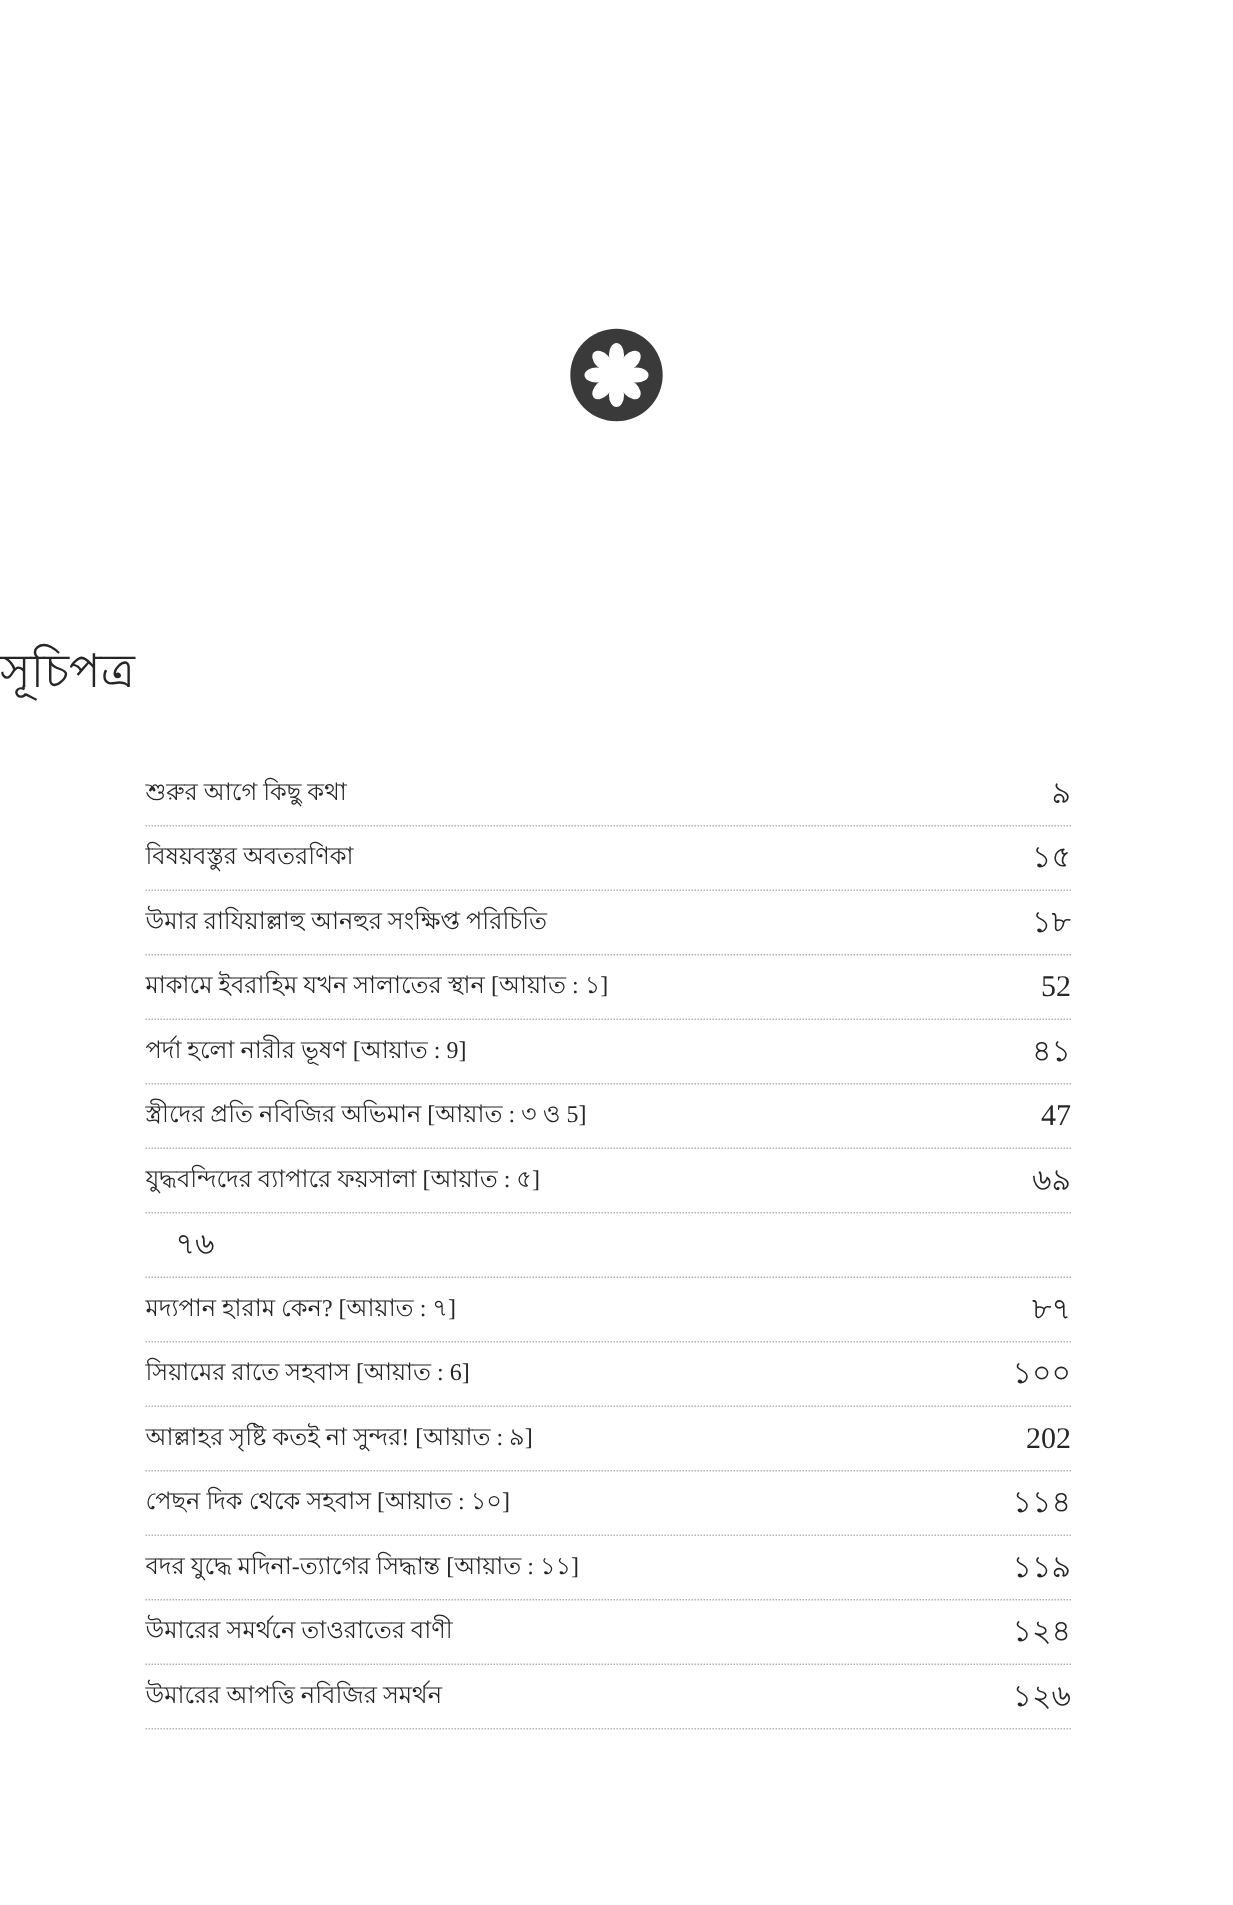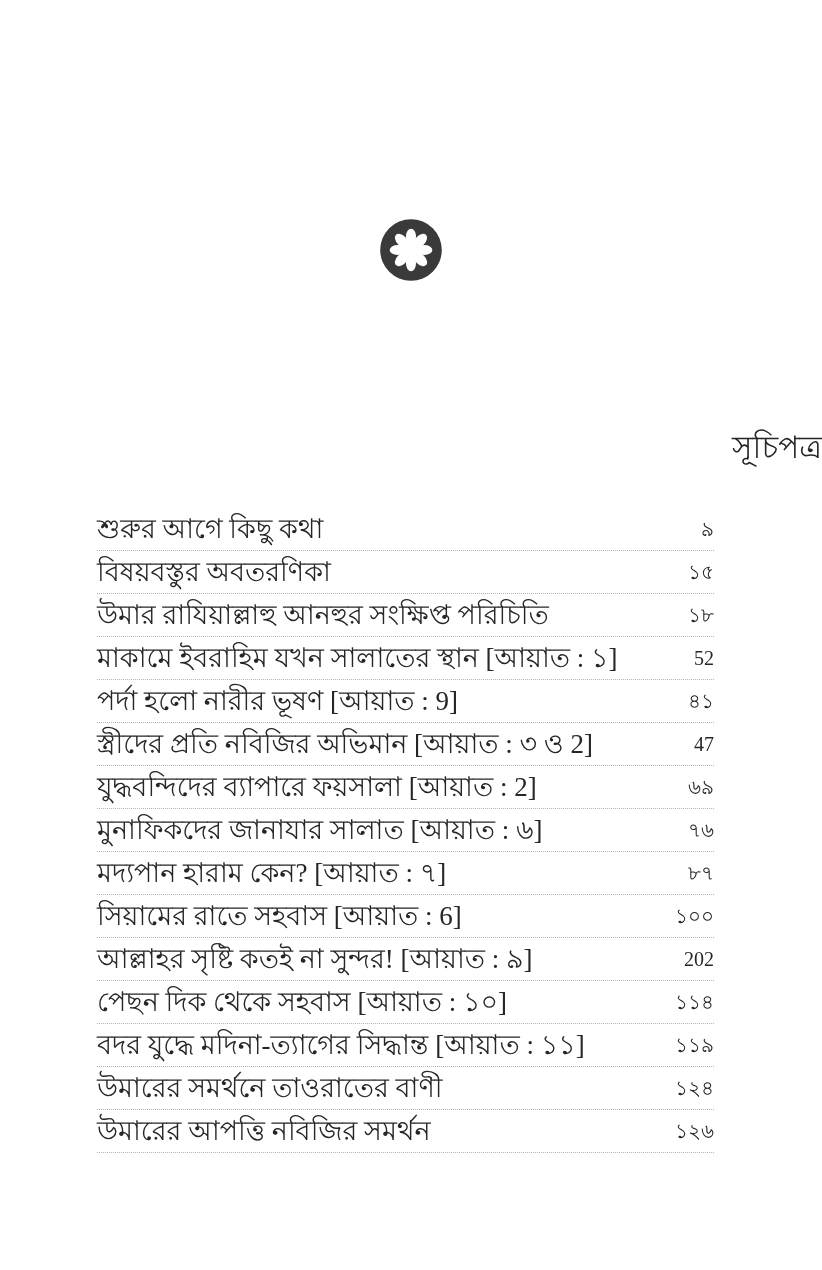--- a/index.html
+++ b/index.html
@@ -39,21 +39,21 @@
     height: 70px;
     display: block;
   }
 
   
   .toc-title {
     position: absolute;
     top: 428px;
     left: 0;
     width: 822px;
-    text-align: right;
+    text-align: left;
     font-size: 31px;
     line-height: 40px;
     font-weight: 400;
     letter-spacing: 0px;
     color: #262626;
     font-family: "Liberation Serif", "DejaVu Serif", serif;
   }
 
   
   .toc-list {
@@ -68,21 +68,21 @@
     display: flex;
     align-items: center;
     justify-content: space-between;
     border-bottom: 1px dotted #b4b4b4;
     box-sizing: border-box;
   }
   .toc-row:last-child {
     border-bottom: 1px dotted #b4b4b4;
   }
   .toc-entry-title {
-    font-size: 27px;
+    font-size: 16px;
     line-height: 28px;
     color: #262626;
     white-space: nowrap;
     padding-right: 16px;
     font-family: "Liberation Serif", "DejaVu Serif", serif;
   }
   .toc-entry-page {
     font-size: 20px;
     line-height: 28px;
     color: #262626;
@@ -144,31 +144,30 @@
       <span class="toc-entry-title">মাকামে ইবরাহিম যখন সালাতের স্থান [আয়াত : ১]</span>
       <span class="toc-entry-page">52</span>
     </div>
 
     <div class="toc-row">
       <span class="toc-entry-title">পর্দা হলো নারীর ভূষণ [আয়াত : 9]</span>
       <span class="toc-entry-page">৪১</span>
     </div>
 
     <div class="toc-row">
-      <span class="toc-entry-title">স্ত্রীদের প্রতি নবিজির অভিমান [আয়াত : ৩ ও 2]</span>
+      <span class="toc-entry-title">স্ত্রীদের প্রতি নবিজির অভিমান [আয়াত : ৩ ও 5]</span>
       <span class="toc-entry-page">47</span>
     </div>
 
     <div class="toc-row">
-      <span class="toc-entry-title">যুদ্ধবন্দিদের ব্যাপারে ফয়সালা [আয়াত : 2]</span>
+      <span class="toc-entry-title">যুদ্ধবন্দিদের ব্যাপারে ফয়সালা [আয়াত : ৫]</span>
       <span class="toc-entry-page">৬৯</span>
     </div>
 
     <div class="toc-row">
-      <span class="toc-entry-title">মুনাফিকদের জানাযার সালাত [আয়াত : ৬]</span>
       <span class="toc-entry-page">৭৬</span>
     </div>
 
     <div class="toc-row">
       <span class="toc-entry-title">মদ্যপান হারাম কেন? [আয়াত : ৭]</span>
       <span class="toc-entry-page">৮৭</span>
     </div>
 
     <div class="toc-row">
       <span class="toc-entry-title">সিয়ামের রাতে সহবাস [আয়াত : 6]</span>

